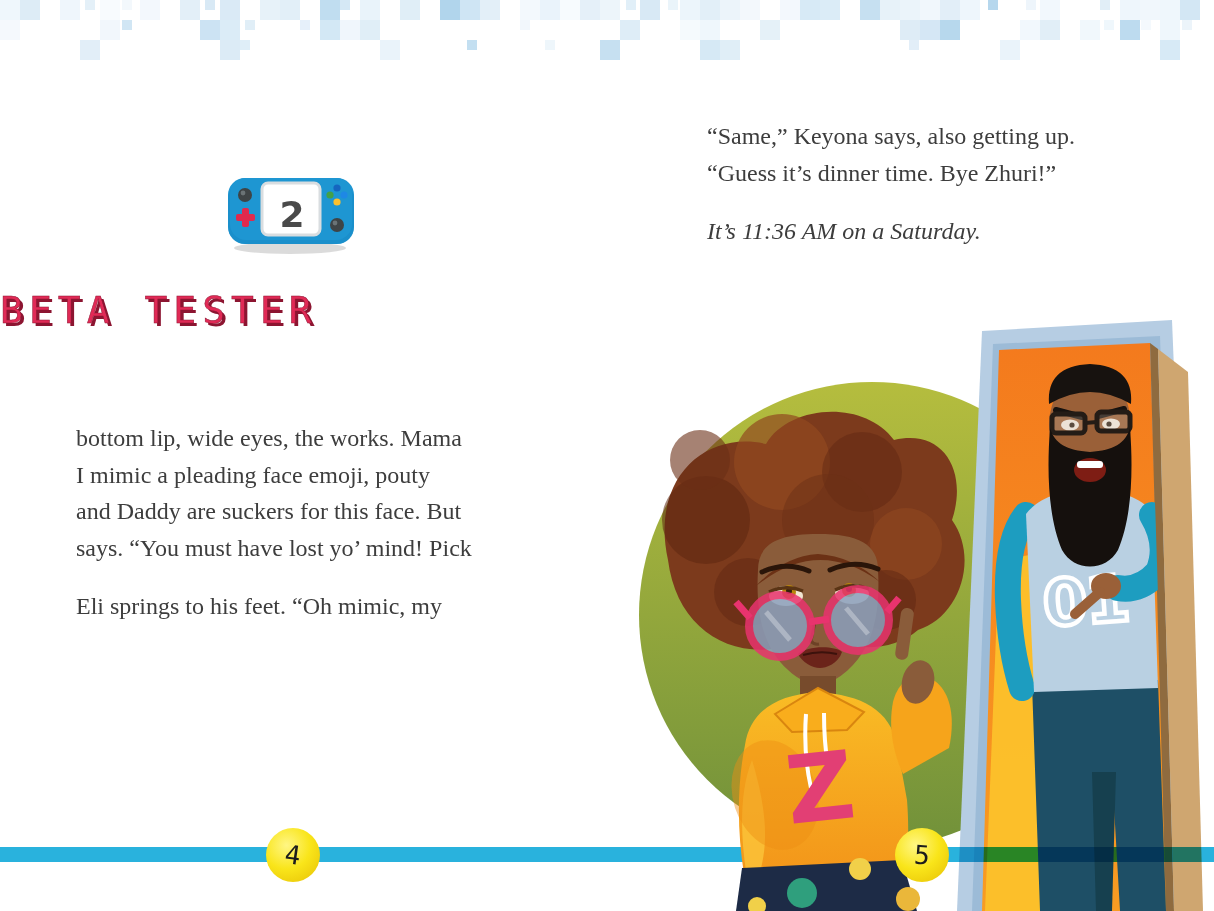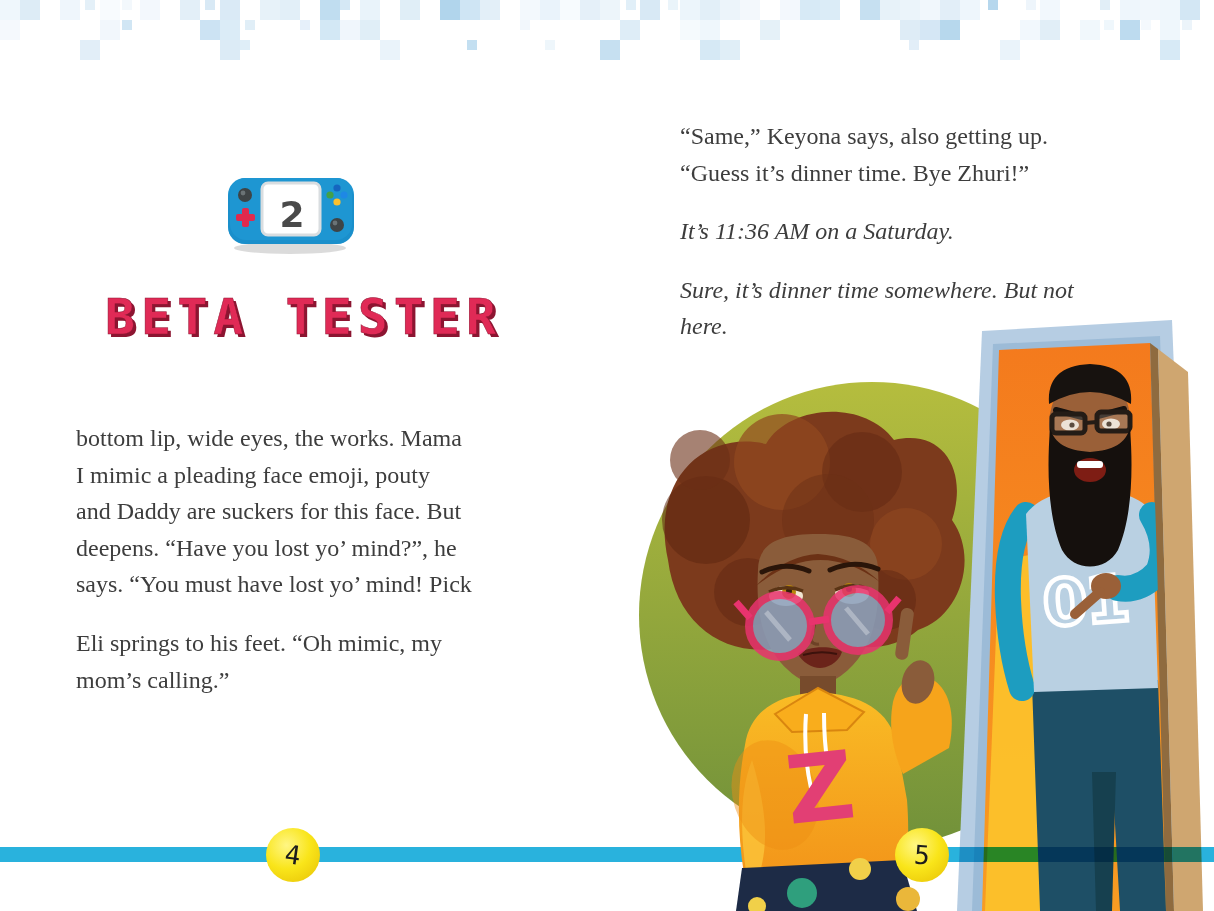--- a/index.html
+++ b/index.html
@@ -14,31 +14,31 @@
   
   .console-wrap{position:absolute;left:224px;top:172px;width:136px;height:86px;z-index:2;}
   .chapter-num{
     position:absolute;left:260px;top:188px;width:64px;height:52px;z-index:3;
     display:flex;align-items:center;justify-content:center;
     font-family:"DejaVu Sans", sans-serif;font-weight:bold;font-size:36px;color:#4a4a4a;
   }
 
   
   .chapter-title{
-    position:absolute;left:0;top:288px;width:607px;text-align:center;z-index:2;
-    font-family:"DejaVu Sans Mono", monospace;font-weight:bold;font-size:50px;
+    position:absolute;left:0;top:288px;width:607px;text-align:left;z-index:2;
+    font-family:"DejaVu Sans Mono", monospace;font-weight:normal;font-size:38px;
     letter-spacing:6px;color:#e02a56;text-shadow:3px 3px 0 #8c1531;
     -webkit-text-stroke:0.5px #8c1531;
   }
 
   
   .textblock{position:absolute;z-index:2;font-size:24px;line-height:36.6px;}
   .textblock .line{white-space:nowrap;}
   #left-text{left:76px;top:420px;width:470px;}
-  #right-text{left:680px;top:118px;width:470px;}
+  #right-text{left:707px;top:118px;width:470px;}
   .para{margin:0 0 0 0;}
   .para + .para{margin-top:22px;}
   .italic{font-style:italic;}
 
   
   #stripe{
     position:absolute;left:0;top:847px;width:1214px;height:15px;
     background:#29b2dd;mix-blend-mode:multiply;z-index:5;
   }
 
@@ -239,40 +239,34 @@
 </div>
 <div class="chapter-num">2</div>
 
 <div class="chapter-title">BETA TESTER</div>
 
 <div id="left-text" class="textblock">
   <div class="para">
     <div class="line">bottom lip, wide eyes, the works. Mama</div>
     <div class="line">I mimic a pleading face emoji, pouty</div>
     <div class="line">and Daddy are suckers for this face. But</div>
-    <div class="line">deepens. “Have you lost yo’ mind?”, he</div>
     <div class="line">says. “You must have lost yo’ mind! Pick</div>
   </div>
   <div class="para">
     <div class="line">Eli springs to his feet. “Oh mimic, my</div>
-    <div class="line">mom’s calling.”</div>
   </div>
 </div>
 
 <div id="right-text" class="textblock">
   <div class="para">
     <div class="line">“Same,” Keyona says, also getting up.</div>
     <div class="line">“Guess it’s dinner time. Bye Zhuri!”</div>
   </div>
   <div class="para italic">
     <div class="line">It’s 11:36 AM on a Saturday.</div>
-  </div>
-  <div class="para italic">
-    <div class="line">Sure, it’s dinner time somewhere. But not</div>
-    <div class="line">here.</div>
   </div>
 </div>
 
 <div id="stripe"></div>
 
 <svg id="illu-front" class="layer" viewBox="0 0 1214 911">
   <defs>
     <linearGradient id="gradHoodie" x1="0" y1="0" x2="0" y2="1">
       <stop offset="0" stop-color="#f9bc25"></stop>
         <stop offset="1" stop-color="#f3961a"></stop>

